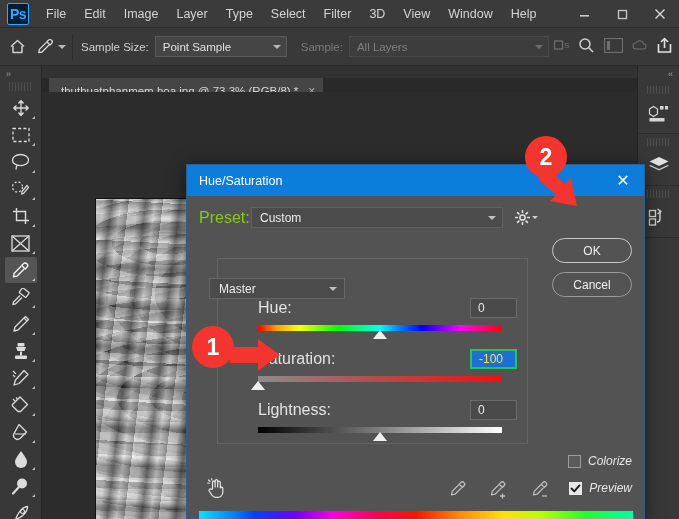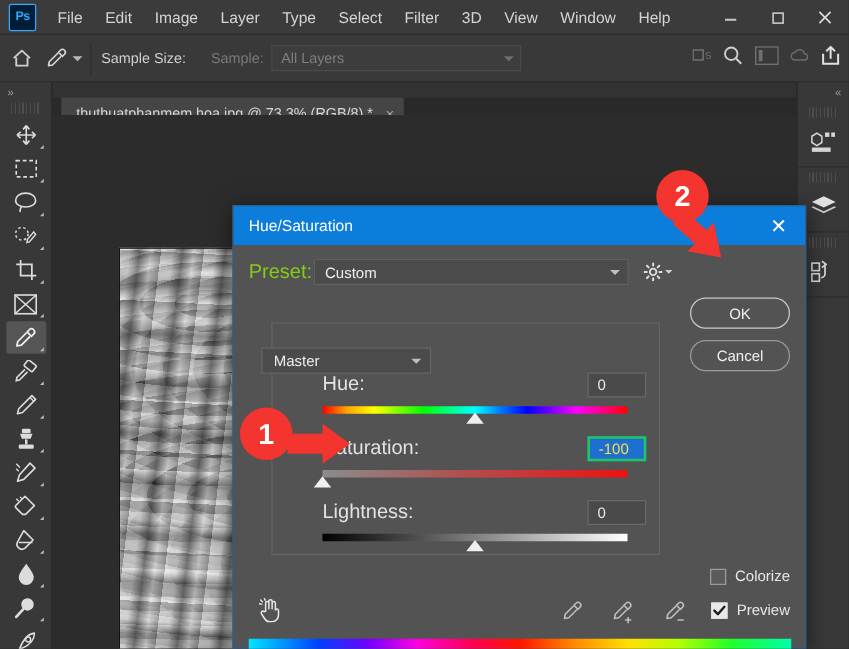--- a/index.html
+++ b/index.html
@@ -23,21 +23,21 @@
     background: #3b3b3b;
     display: flex; align-items: center;
     border-bottom: 1px solid #2a2a2a;
   }
   .ps-logo {
     width: 22px; height: 22px; margin-left: 7px; margin-right: 8px;
     background: #001e36;
     border: 1px solid #31a8ff;
     border-radius: 2px;
     color: #31a8ff;
-    font-size: 10px; font-weight: bold;
+    font-size: 14px; font-weight: bold;
     display: flex; align-items: center; justify-content: center;
     letter-spacing: -0.5px;
   }
   .menu-item {
     color: #d4d4d4;
     font-size: 12.5px;
     padding: 3px 9px;
     white-space: nowrap;
     cursor: default;
   }
@@ -338,21 +338,21 @@
     border-right: 7px solid transparent;
     border-bottom: 9px solid #efefef;
     margin-left: -7px;
   }
 
   .hand-icon { position: absolute; left: 20px; top: 282px; }
   .eyedroppers { position: absolute; left: 262px; top: 284px; display: flex; gap: 22px; }
 
   .chk-row {
     position: absolute; right: 12px;
-    display: flex; align-items: center; gap: 7px;
+    display: flex; align-items: center; gap: 7px; font-style: italic;
   }
   .chk-colorize { top: 258px; }
   .chk-preview { top: 285px; }
   .chk-box {
     width: 13px; height: 13px;
     background: #5b5b5b;
     border: 1px solid #9b9b9b;
     display: flex; align-items: center; justify-content: center;
   }
   .chk-box.on { background: #e8e8e8; border-color: #e8e8e8; }
@@ -428,20 +428,24 @@
       </svg>
     </div>
     <div class="ob-tool">
       <svg width="19" height="19" viewBox="0 0 19 19">
         <path d="M12.4 3.2 a2.2 2.2 0 0 1 3.2 3.2 l-1.6 1.6 -3.2-3.2 z" fill="none" stroke="#d8d8d8" stroke-width="1.3"></path>
         <path d="M10.4 5.4 L3.4 12.4 L2.8 15.6 L6 15 L13 8" fill="none" stroke="#d8d8d8" stroke-width="1.3" stroke-linejoin="round"></path>
       </svg>
       <span style="display:inline-block;width:0;height:0;border-left:4px solid transparent;border-right:4px solid transparent;border-top:4px solid #b8b8b8;"></span>
     </div>
     <div class="ob-label">Sample Size:</div>
+    <div class="ps-select" style="width:132px">
+      <span>Point Sample</span>
+      <span class="caret"></span>
+    </div>
     <div class="ob-label dim" style="margin-left:14px">Sample:</div>
     <div class="ps-select dim" style="width:200px">
       <span>All Layers</span>
       <span class="caret"></span>
     </div>
 
     <div class="ob-right">
       <span class="dimicon">
         <svg width="15" height="13" viewBox="0 0 15 13">
             <rect x="0.5" y="2" width="8" height="8" fill="none" stroke="#bdbdbd" stroke-width="1.2"></rect>

